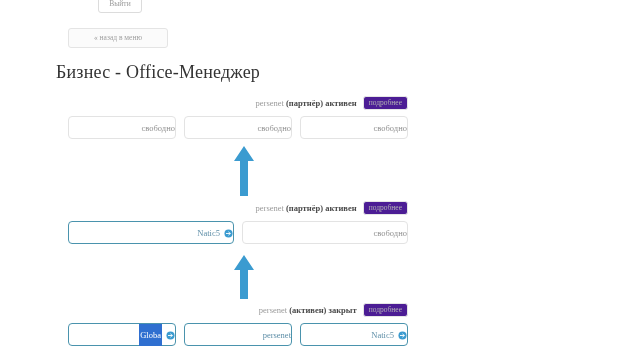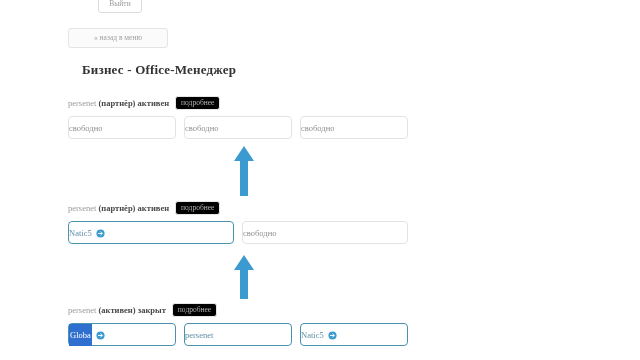--- a/index.html
+++ b/index.html
@@ -52,80 +52,80 @@
     font-family: "Liberation Serif", serif;
     display: flex;
     align-items: center;
     justify-content: center;
     line-height: 1;
   }
 
   
   .page-title {
     position: absolute;
-    left: 82px;
+    left: 56px;
     top: 62px;
     font-family: "Liberation Serif", serif;
-    font-weight: bold;
-    font-size: 13px;
+    font-weight: normal;
+    font-size: 18px;
     color: #333333;
     letter-spacing: 0.2px;
   }
 
   
   .level {
     position: absolute;
     left: 68px;
     width: 340px;
   }
 
   .level-header {
     display: flex;
     align-items: center;
-    justify-content: flex-start;
+    justify-content: flex-end;
     gap: 6px;
     height: 14px;
     margin-bottom: 6px;
   }
 
   .level-label {
     font-family: "Liberation Serif", serif;
     font-size: 8.5px;
     color: #9b9b9b;
     white-space: nowrap;
   }
   .level-label b {
     color: #4a4a4a;
     font-weight: bold;
   }
 
   .details-btn {
     border: 1px solid #e6e6e6;
     border-radius: 3px;
-    background: #000000;
+    background: #4c1d95;
     color: #b4b4b4;
     font-family: "Liberation Serif", serif;
     font-size: 7.5px;
     padding: 2px 5px 3px 5px;
     line-height: 1;
     white-space: nowrap;
   }
 
   .cells {
     display: flex;
     gap: 8px;
   }
 
   .cell {
     flex: 1;
     height: 23px;
     border-radius: 4px;
     display: flex;
     align-items: center;
-    justify-content: flex-start;
+    justify-content: flex-end;
     gap: 4px;
     font-family: "Liberation Serif", serif;
     font-size: 8.5px;
     background: #ffffff;
     white-space: nowrap;
   }
 
   .cell.free {
     border: 1px solid #e3e3e3;
     color: #8f8f8f;

